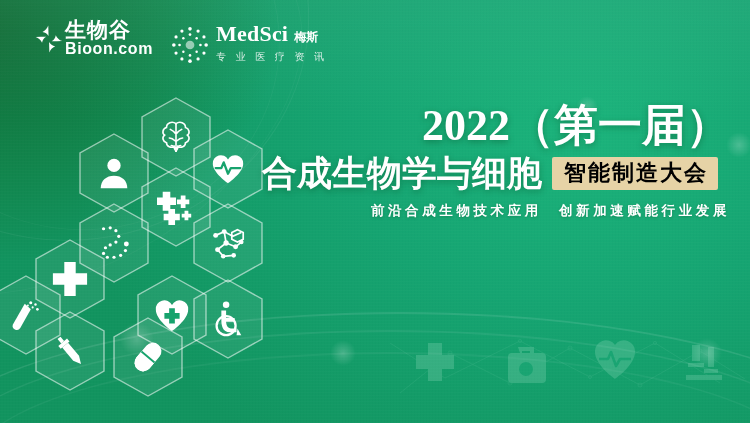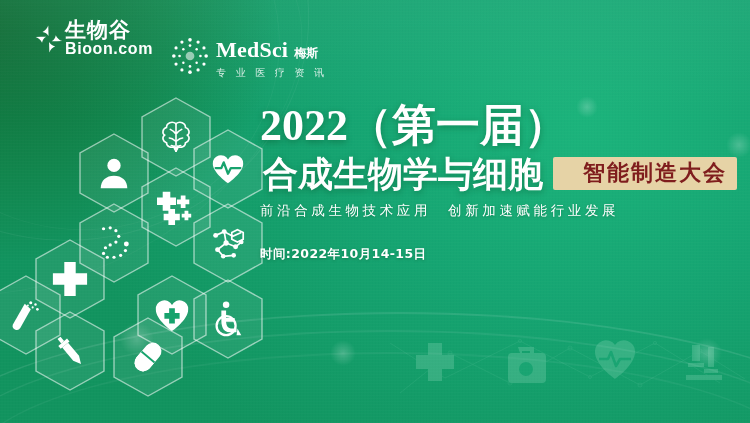--- a/index.html
+++ b/index.html
@@ -48,57 +48,57 @@
   .wm-ico{position:absolute;fill:#bdf0da;}
 
   
   .logos{position:absolute;left:34px;top:20px;display:flex;align-items:flex-start;gap:12px;}
   .bioon{display:flex;align-items:center;gap:1px;justify-content:flex-end;}
   .bioon-mark{width:30px;height:30px;flex:none;}
   .bioon-txt{display:flex;flex-direction:column;line-height:1;}
   .bioon-cn{font-size:21px;font-weight:700;color:#fff;letter-spacing:1px;
     font-family:"DejaVu Sans","Liberation Sans",sans-serif;}
   .bioon-en{font-size:16px;font-weight:700;color:#fff;letter-spacing:.6px;margin-top:0;}
-  .medsci{display:flex;align-items:flex-start;gap:7px;margin-left:6px;margin-top:17px;}
+  .medsci{display:flex;align-items:flex-end;gap:7px;margin-left:6px;margin-top:1px;}
   .ms-dots{width:38px;height:38px;flex:none;}
   .ms-right{display:flex;flex-direction:column;}
   .ms-row{display:flex;align-items:baseline;gap:6px;}
   .ms-en{font-family:"Liberation Serif","DejaVu Serif",serif;font-size:22px;font-weight:700;color:#fff;letter-spacing:.2px;}
   .ms-cn{font-size:12px;font-weight:700;color:#fff;
     font-family:"DejaVu Sans","Liberation Sans",sans-serif;}
   .ms-sub{font-size:10px;color:rgba(255,255,255,.82);letter-spacing:3.2px;margin-top:3px;text-align:center;
     font-family:"DejaVu Sans","Liberation Sans",sans-serif;}
 
   
   .hexwrap{position:absolute;left:0;top:88px;width:260px;height:250px;}
   .hex{position:absolute;width:72px;height:82px;display:flex;align-items:center;justify-content:center;}
   .hex svg.frame{position:absolute;inset:0;width:100%;height:100%;}
   .hex .glyph{position:relative;width:38px;height:38px;fill:#ffffff;}
 
   
-  .copy{position:absolute;left:260px;top:104px;width:480px;text-align:left;}
+  .copy{position:absolute;left:250px;top:104px;width:480px;text-align:right;}
   .year{
     font-family:"Liberation Serif","DejaVu Serif",serif;
     font-size:44px;font-weight:700;color:#ffffff;line-height:1;letter-spacing:0px;
     text-shadow:0 2px 6px rgba(0,60,25,.35);
   }
   .titlerow{display:flex;align-items:center;justify-content:center;gap:10px;margin-top:8px;}
   .title-main{
-    font-family:Liberation Sans, sans-serif;
+    font-family:Liberation Serif, serif;
     font-size:35px;font-weight:700;color:#ffffff;letter-spacing:0px;line-height:1;
     text-shadow:0 2px 6px rgba(0,60,25,.35);
   }
   .title-badge{
-    background:#e6d3a6;color:#7f1d1d;border-radius:2px;
+    background:#e6d3a6;color:#000000;border-radius:2px;
     font-family:"DejaVu Sans","Liberation Sans",sans-serif;
     font-size:22px;font-weight:700;letter-spacing:2px;
-    padding:5px 10px 6px 30px;line-height:1;white-space:nowrap;
+    padding:5px 10px 6px 12px;line-height:1;white-space:nowrap;
   }
   .tagline{
-    margin-top:11px;font-size:13.5px;font-weight:400;color:#ffffff;letter-spacing:3.6px;
+    margin-top:11px;font-size:13.5px;font-weight:700;color:#ffffff;letter-spacing:3.6px;
     font-family:"DejaVu Sans","Liberation Sans",sans-serif;
     text-shadow:0 1px 3px rgba(0,60,25,.3);
   }
   .meta{margin-top:22px;}
   .meta-line{font-size:12.5px;font-weight:700;color:#ffffff;letter-spacing:.4px;line-height:1.85;
     font-family:"DejaVu Sans","Liberation Sans",sans-serif;
     text-shadow:0 1px 3px rgba(0,60,25,.3);}
 </style>
 </head>
 <body>
@@ -383,17 +383,16 @@
   </div>
 
   <div class="copy">
     <div class="year">2022（第一届）</div>
     <div class="titlerow">
       <span class="title-main">合成生物学与细胞</span>
       <span class="title-badge">智能制造大会</span>
     </div>
     <div class="tagline">前沿合成生物技术应用　创新加速赋能行业发展</div>
     <div class="meta">
-      <div class="meta-line">时间:2022年10月14-15日</div>
     </div>
   </div>
 
 </div>
 
 </body></html>

